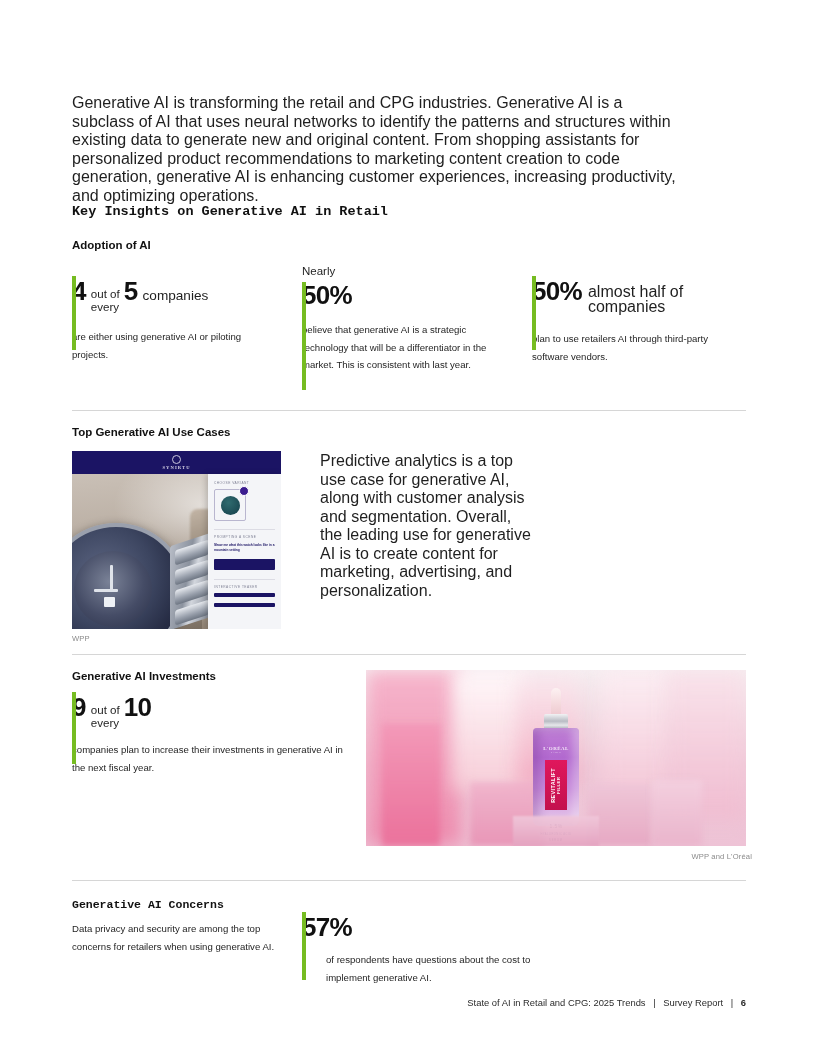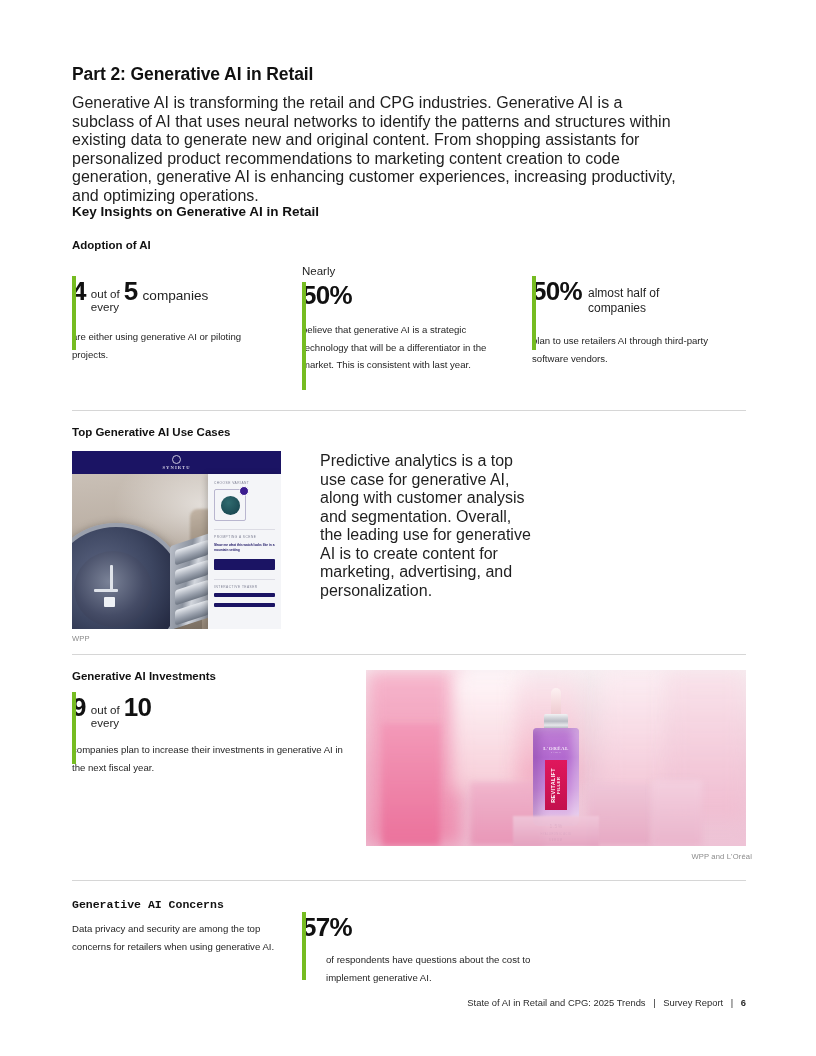--- a/index.html
+++ b/index.html
@@ -53,21 +53,21 @@
     color: #1f1f1f;
   }
 
   
   .abs { position: absolute; }
 
   
   #intro-title { left: 72px; top: 64px; }
   #intro-paragraph { left: 72px; top: 94px; width: 607px; }
 
-  #key-insights-heading { left: 72px; top: 204px; }
+  #key-insights-heading { left: 72px; top: 204px; font-family: Liberation Mono, monospace; }
   #adoption-heading { left: 72px; top: 239px; }
 
   
   .stat-card { position: absolute; }
   .stat-bar {
     position: absolute;
     left: 0;
     top: 0;
     width: 4px;
     background: #76bc21;
@@ -101,21 +101,21 @@
   }
   .stat-stack span { display: block; }
   .stat-after {
     font-size: 13.6px;
     line-height: 15px;
     color: #1f1f1f;
     margin-left: 5px;
   }
   .stat-after-stack {
     display: inline-block;
-    font-size: 12px;
+    font-size: 16px;
     line-height: 15px;
     color: #1f1f1f;
     margin-left: 6px;
     transform: translateY(-3px);
   }
   .stat-after-stack span { display: block; }
   .stat-desc {
     font-size: 9.6px;
     line-height: 17.5px;
     color: #1f1f1f;
@@ -406,21 +406,20 @@
     color: #2b2b2b;
     white-space: nowrap;
   }
   #footer .pg { font-weight: bold; }
 </style>
 </head>
 <body>
 
 <div class="page">
 
-  <h1 class="h1 abs" id="intro-title">Part 2: Generative AI in Retail</h1>
   <p class="body-copy abs" id="intro-paragraph" style="margin:0;">Generative AI is transforming the retail and CPG industries. Generative AI is a subclass of AI that uses neural networks to identify the patterns and structures within existing data to generate new and original content. From shopping assistants for personalized product recommendations to marketing content creation to code generation, generative AI is enhancing customer experiences, increasing productivity, and optimizing operations.</p>
 
   <h2 class="h2 abs" id="key-insights-heading">Key Insights on Generative AI in Retail</h2>
   <h3 class="h3 abs" id="adoption-heading">Adoption of AI</h3>
 
   <div class="stat-card" style="left:72px; top:276px; width:230px; height:90px;">
     <div class="stat-bar" style="height:74px;"></div>
     <div class="stat-inner">
       <div class="stat-headline">
         <span class="stat-big">4</span>

